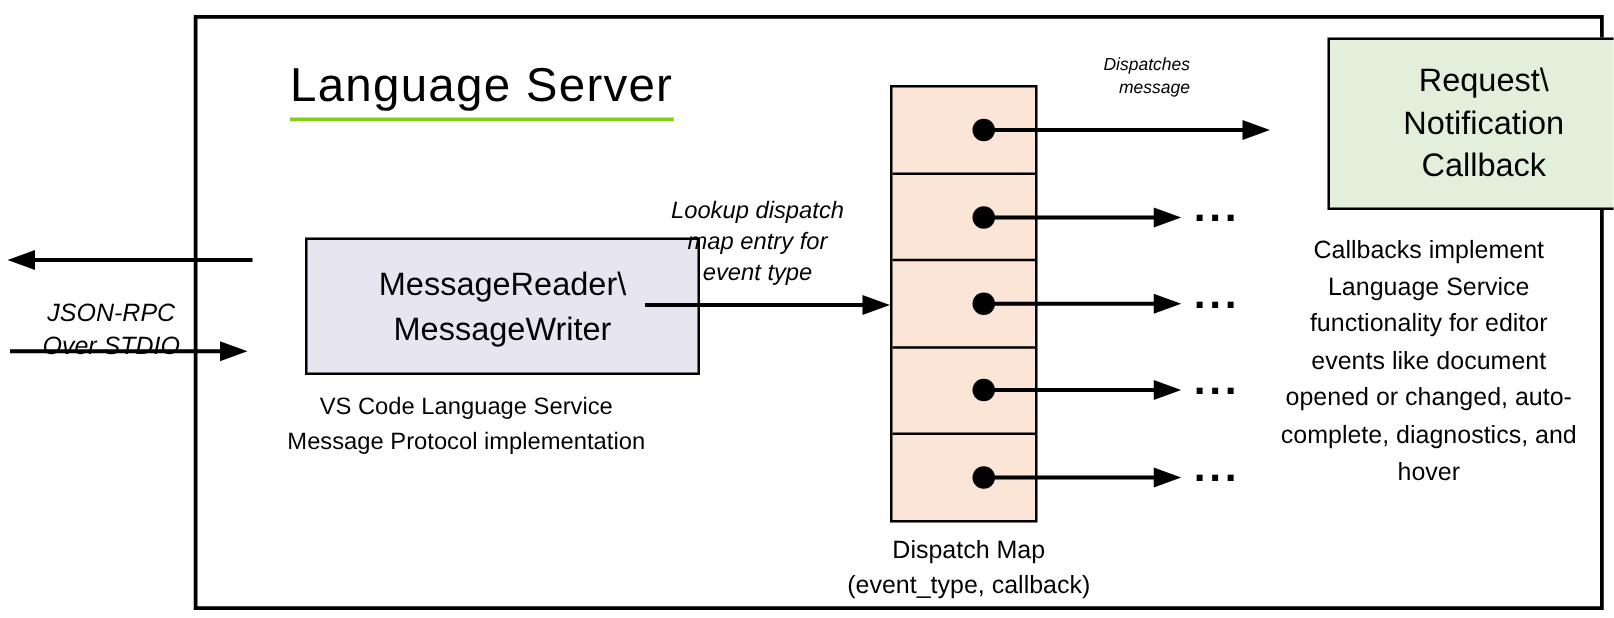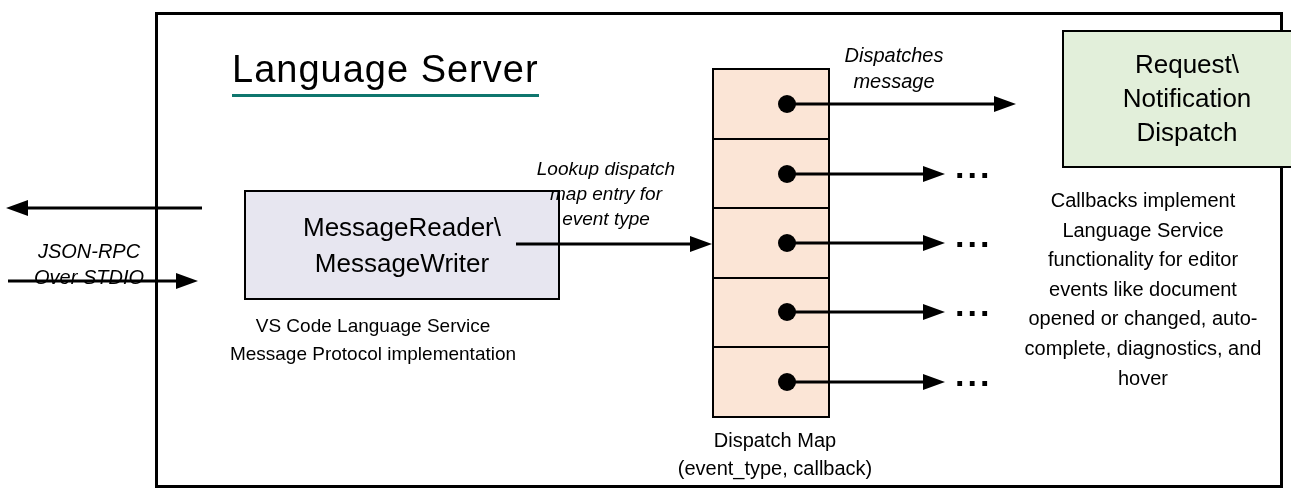--- a/index.html
+++ b/index.html
@@ -4,27 +4,27 @@
 <style>
   * { margin:0; padding:0; box-sizing:border-box; }
   html,body { background:#ffffff; }
   body { font-family:"Liberation Sans", sans-serif; color:#000; }
   .canvas { position:relative; width:1291px; height:494px; background:#fff; overflow:hidden; }
 
   .boundary { position:absolute; left:155px; top:12px; width:1128px; height:476px;
               border:3px solid #000; background:#fff; }
 
   .title { position:absolute; left:232px; top:48px; font-size:38px; letter-spacing:1px; }
-  .title span { display:inline-block; border-bottom:3px solid #0f766e; padding-bottom:3px; }
+  .title span { display:inline-block; border-bottom:3px solid #84cc16; padding-bottom:3px; }
 
   .italic-label { position:absolute; font-style:italic; font-size:19px;
                   text-align:center; line-height:1.32; }
   .stdio-label { left:24px; top:238px; width:130px; font-size:20px; }
   .lookup-label { left:530px; top:156px; width:152px; }
-  .dispatches-label { left:836px; top:42px; width:116px; font-size:20px; }
+  .dispatches-label { left:836px; top:42px; width:116px; font-size:14px;text-align:right; }
 
   .node { position:absolute; border:2.5px solid #000; display:flex; flex-direction:column;
           align-items:center; justify-content:center; text-align:center;margin-left:44px; }
   .reader-box { left:200px; top:190px; width:316px; height:110px;
                 background:var(--reader-fill, #e7e6f0); font-size:26px; line-height:1.4;text-align:right; }
   .callback-box { left:1018px; top:30px; width:250px; height:138px;
                   background:var(--callback-fill, #e2efda); font-size:26px; line-height:1.3; }
 
   .caption { position:absolute; text-align:center; font-size:19px; line-height:1.45; }
   .reader-caption { left:213px; top:312px; width:320px; }
@@ -89,21 +89,21 @@
   </div>
 
   <div class="italic-label dispatches-label">
     <div>Dispatches</div>
     <div>message</div>
   </div>
 
   <div class="node callback-box">
     <div>Request\</div>
     <div>Notification</div>
-    <div>Dispatch</div>
+    <div>Callback</div>
   </div>
 
   <div class="note">Callbacks implement Language Service functionality for editor events like document opened or changed, auto-complete, diagnostics, and hover</div>
 
   <div class="ellipsis e2">...</div>
   <div class="ellipsis e3">...</div>
   <div class="ellipsis e4">...</div>
   <div class="ellipsis e5">...</div>
 
   <svg class="arrows" width="1291" height="494" viewBox="0 0 1291 494">

